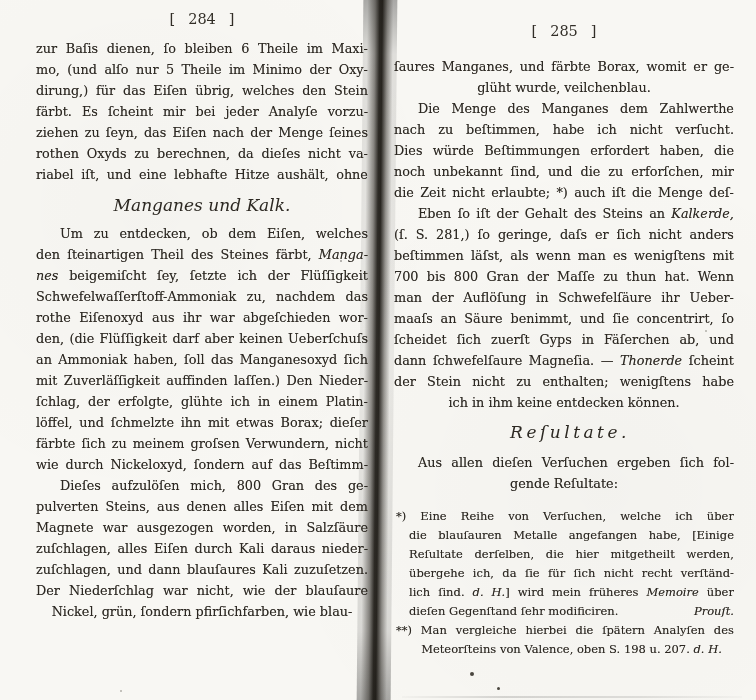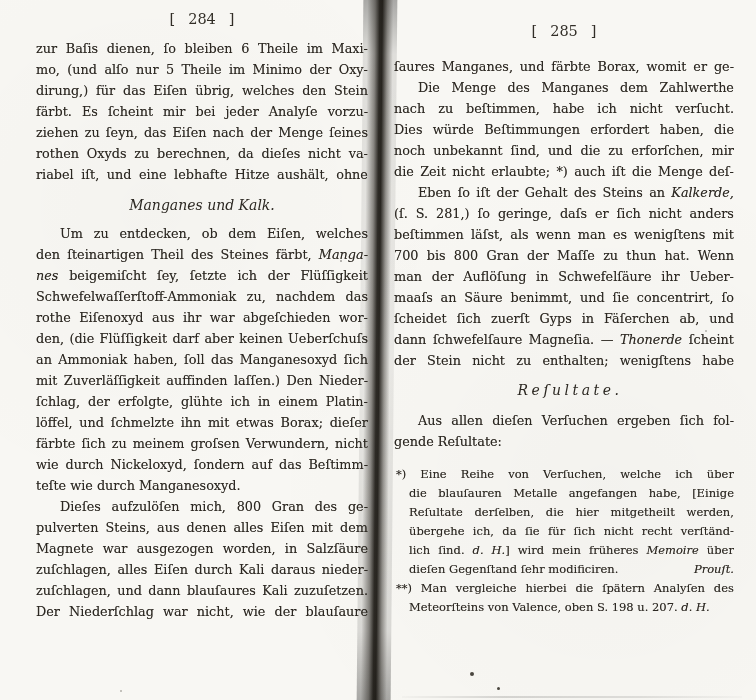--- a/index.html
+++ b/index.html
@@ -14,31 +14,31 @@
   }
   .page{position:absolute;}
   .page-left{left:36px;top:8px;width:332px;}
   .page-right{left:394px;top:20px;width:340px;}
   .page-header{
     display:flex;justify-content:center;align-items:baseline;gap:13px;
     font-size:14.5px;height:22px;line-height:22px;margin-bottom:8px;
     color:#322e27;
   }
   .page-right .page-header{margin-bottom:14px;}
-  .block{margin:0;}
+  .block{margin:0;text-align:center;}
   .line{
     height:21px;line-height:21px;font-size:12.8px;
     text-shadow:0 0 0.5px rgba(44,40,34,0.45);
     white-space:pre;
   }
   .just,.split{display:flex;justify-content:space-between;}
   .w{white-space:pre;}
   .ind{padding-left:24px;}
   .heading{
-    text-align:center;font-style:italic;font-size:14px;
+    text-align:center;font-style:italic;font-size:17px;
     height:21px;line-height:21px;margin:10px 0 7px 0;
   }
   .heading.spaced{letter-spacing:3.5px;margin:9px 0 9px 12px;}
   .footnotes{margin-top:13px;}
   .footnote .line{height:19px;line-height:19px;font-size:11.5px;padding-left:15px;}
   .footnote .line.first{padding-left:2px;}
   em{font-style:italic;}
   .gutter{
     position:absolute;left:364px;top:-20px;width:26px;height:740px;
     transform:rotate(0.55deg);
@@ -89,60 +89,62 @@
         <div class="line just"><span class="w"><em>nes</em></span><span class="w">beigemiſcht</span><span class="w">ſey,</span><span class="w">ſetzte</span><span class="w">ich</span><span class="w">der</span><span class="w">Flüſſigkeit</span></div>
         <div class="line just"><span class="w">Schwefelwaſſerſtoff-Ammoniak</span><span class="w">zu,</span><span class="w">nachdem</span><span class="w">das</span></div>
         <div class="line just"><span class="w">rothe</span><span class="w">Eiſenoxyd</span><span class="w">aus</span><span class="w">ihr</span><span class="w">war</span><span class="w">abgeſchieden</span><span class="w">wor-</span></div>
         <div class="line just"><span class="w">den,</span><span class="w">(die</span><span class="w">Flüſſigkeit</span><span class="w">darf</span><span class="w">aber</span><span class="w">keinen</span><span class="w">Ueberſchuſs</span></div>
         <div class="line just"><span class="w">an</span><span class="w">Ammoniak</span><span class="w">haben,</span><span class="w">ſoll</span><span class="w">das</span><span class="w">Manganesoxyd</span><span class="w">ſich</span></div>
         <div class="line just"><span class="w">mit</span><span class="w">Zuverläſſigkeit</span><span class="w">auffinden</span><span class="w">laſſen.)</span><span class="w">Den</span><span class="w">Nieder-</span></div>
         <div class="line just"><span class="w">ſchlag,</span><span class="w">der</span><span class="w">erfolgte,</span><span class="w">glühte</span><span class="w">ich</span><span class="w">in</span><span class="w">einem</span><span class="w">Platin-</span></div>
         <div class="line just"><span class="w">löffel,</span><span class="w">und</span><span class="w">ſchmelzte</span><span class="w">ihn</span><span class="w">mit</span><span class="w">etwas</span><span class="w">Borax;</span><span class="w">dieſer</span></div>
         <div class="line just"><span class="w">färbte</span><span class="w">ſich</span><span class="w">zu</span><span class="w">meinem</span><span class="w">groſsen</span><span class="w">Verwundern,</span><span class="w">nicht</span></div>
         <div class="line just"><span class="w">wie</span><span class="w">durch</span><span class="w">Nickeloxyd,</span><span class="w">ſondern</span><span class="w">auf</span><span class="w">das</span><span class="w">Beſtimm-</span></div>
-        <div class="line">teſte wie durch Manganesoxyd.</div>
       </div>
       <div class="block paragraph">
         <div class="line ind just"><span class="w">Dieſes</span><span class="w">aufzulöſen</span><span class="w">mich,</span><span class="w">800</span><span class="w">Gran</span><span class="w">des</span><span class="w">ge-</span></div>
         <div class="line just"><span class="w">pulverten</span><span class="w">Steins,</span><span class="w">aus</span><span class="w">denen</span><span class="w">alles</span><span class="w">Eiſen</span><span class="w">mit</span><span class="w">dem</span></div>
         <div class="line just"><span class="w">Magnete</span><span class="w">war</span><span class="w">ausgezogen</span><span class="w">worden,</span><span class="w">in</span><span class="w">Salzſäure</span></div>
         <div class="line just"><span class="w">zuſchlagen,</span><span class="w">alles</span><span class="w">Eiſen</span><span class="w">durch</span><span class="w">Kali</span><span class="w">daraus</span><span class="w">nieder-</span></div>
         <div class="line just"><span class="w">zuſchlagen,</span><span class="w">und</span><span class="w">dann</span><span class="w">blauſaures</span><span class="w">Kali</span><span class="w">zuzuſetzen.</span></div>
         <div class="line just"><span class="w">Der</span><span class="w">Niederſchlag</span><span class="w">war</span><span class="w">nicht,</span><span class="w">wie</span><span class="w">der</span><span class="w">blauſaure</span></div>
+        <div class="line">Nickel, grün, ſondern pfirſichfarben, wie blau-</div>
       </div>
     </div>
 </div>
 
 <div class="page page-right">
   <div class="page-header">
     <span>[</span>
     <span>285</span>
     <span>]</span>
   </div>
   <div class="page-body" id="body-right">
       <div class="block paragraph">
         <div class="line just"><span class="w">ſaures</span><span class="w">Manganes,</span><span class="w">und</span><span class="w">färbte</span><span class="w">Borax,</span><span class="w">womit</span><span class="w">er</span><span class="w">ge-</span></div>
+        <div class="line">glüht wurde, veilchenblau.</div>
       </div>
       <div class="block paragraph">
         <div class="line ind just"><span class="w">Die</span><span class="w">Menge</span><span class="w">des</span><span class="w">Manganes</span><span class="w">dem</span><span class="w">Zahlwerthe</span></div>
         <div class="line just"><span class="w">nach</span><span class="w">zu</span><span class="w">beſtimmen,</span><span class="w">habe</span><span class="w">ich</span><span class="w">nicht</span><span class="w">verſucht.</span></div>
         <div class="line just"><span class="w">Dies</span><span class="w">würde</span><span class="w">Beſtimmungen</span><span class="w">erfordert</span><span class="w">haben,</span><span class="w">die</span></div>
         <div class="line just"><span class="w">noch</span><span class="w">unbekannt</span><span class="w">ſind,</span><span class="w">und</span><span class="w">die</span><span class="w">zu</span><span class="w">erforſchen,</span><span class="w">mir</span></div>
         <div class="line just"><span class="w">die</span><span class="w">Zeit</span><span class="w">nicht</span><span class="w">erlaubte;</span><span class="w">*)</span><span class="w">auch</span><span class="w">iſt</span><span class="w">die</span><span class="w">Menge</span><span class="w">deſ-</span></div>
       </div>
       <div class="block paragraph">
         <div class="line ind just"><span class="w">Eben</span><span class="w">ſo</span><span class="w">iſt</span><span class="w">der</span><span class="w">Gehalt</span><span class="w">des</span><span class="w">Steins</span><span class="w">an</span><span class="w"><em>Kalkerde,</em></span></div>
         <div class="line just"><span class="w">(ſ.</span><span class="w">S.</span><span class="w">281,)</span><span class="w">ſo</span><span class="w">geringe,</span><span class="w">daſs</span><span class="w">er</span><span class="w">ſich</span><span class="w">nicht</span><span class="w">anders</span></div>
         <div class="line just"><span class="w">beſtimmen</span><span class="w">läſst,</span><span class="w">als</span><span class="w">wenn</span><span class="w">man</span><span class="w">es</span><span class="w">wenigſtens</span><span class="w">mit</span></div>
         <div class="line just"><span class="w">700</span><span class="w">bis</span><span class="w">800</span><span class="w">Gran</span><span class="w">der</span><span class="w">Maſſe</span><span class="w">zu</span><span class="w">thun</span><span class="w">hat.</span><span class="w">Wenn</span></div>
         <div class="line just"><span class="w">man</span><span class="w">der</span><span class="w">Auflöſung</span><span class="w">in</span><span class="w">Schwefelſäure</span><span class="w">ihr</span><span class="w">Ueber-</span></div>
         <div class="line just"><span class="w">maaſs</span><span class="w">an</span><span class="w">Säure</span><span class="w">benimmt,</span><span class="w">und</span><span class="w">ſie</span><span class="w">concentrirt,</span><span class="w">ſo</span></div>
         <div class="line just"><span class="w">ſcheidet</span><span class="w">ſich</span><span class="w">zuerſt</span><span class="w">Gyps</span><span class="w">in</span><span class="w">Fäſerchen</span><span class="w">ab,</span><span class="w">und</span></div>
         <div class="line just"><span class="w">dann</span><span class="w">ſchwefelſaure</span><span class="w">Magneſia.</span><span class="w">—</span><span class="w"><em>Thonerde</em></span><span class="w">ſcheint</span></div>
         <div class="line just"><span class="w">der</span><span class="w">Stein</span><span class="w">nicht</span><span class="w">zu</span><span class="w">enthalten;</span><span class="w">wenigſtens</span><span class="w">habe</span></div>
+        <div class="line">ich in ihm keine entdecken können.</div>
       </div>
       <div class="heading spaced"><em>Reſultate.</em></div>
       <div class="block paragraph">
         <div class="line ind just"><span class="w">Aus</span><span class="w">allen</span><span class="w">dieſen</span><span class="w">Verſuchen</span><span class="w">ergeben</span><span class="w">ſich</span><span class="w">fol-</span></div>
         <div class="line">gende Reſultate:</div>
       </div>
       <div class="footnotes">
         <div class="block footnote">
           <div class="line first just"><span class="w">*)</span><span class="w">Eine</span><span class="w">Reihe</span><span class="w">von</span><span class="w">Verſuchen,</span><span class="w">welche</span><span class="w">ich</span><span class="w">über</span></div>
           <div class="line just"><span class="w">die</span><span class="w">blauſauren</span><span class="w">Metalle</span><span class="w">angefangen</span><span class="w">habe,</span><span class="w">[Einige</span></div>

